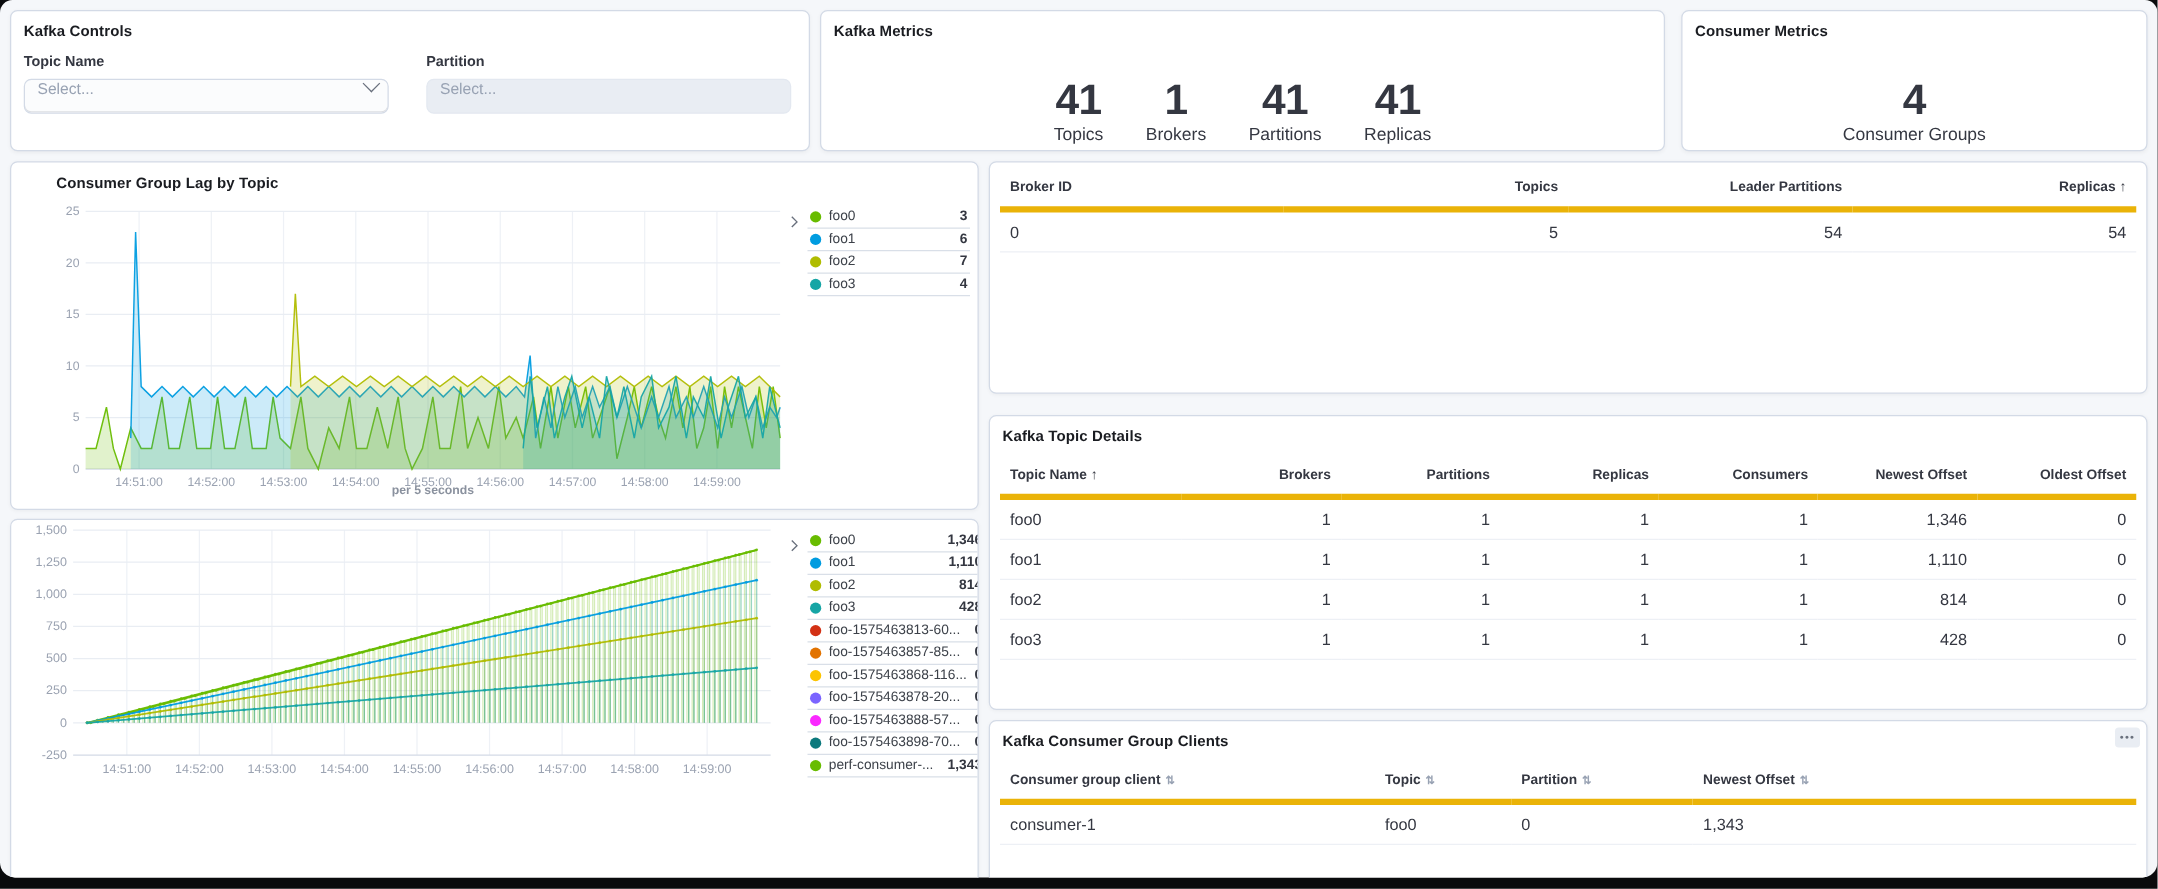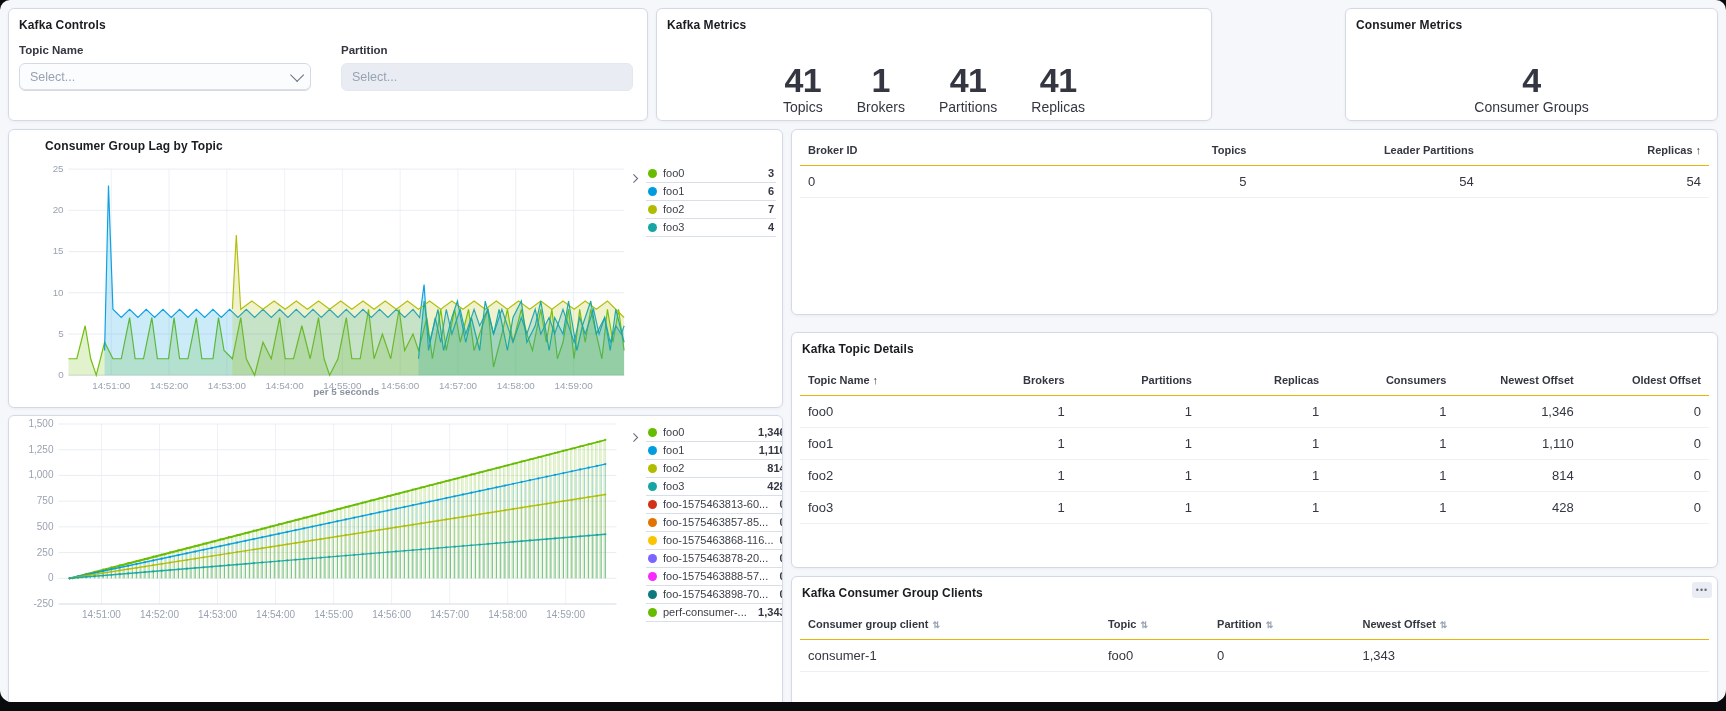--- a/index.html
+++ b/index.html
@@ -7,35 +7,35 @@
   body { background:#0a0b0d; font-family:"Liberation Sans", sans-serif; position:relative; }
   .viewport { position:absolute; left:0; top:0; width:1726px; height:702px;
               background:#f5f7fa; border-radius:10px 10px 12px 12px; overflow:hidden; }
   .panel { position:absolute; background:#fff; border:1px solid #d3dae6; border-radius:6px;
            box-shadow:0 1px 4px -1px rgba(0,0,0,.07); overflow:hidden; }
   .panel-title { font-size:12px; font-weight:700; color:#1a1c21; padding:9px 10px 4px 10px; letter-spacing:.1px; }
   
   .controls-body { display:flex; gap:30px; padding:8px 10px; }
   .control { width:292px; }
   .control-label { font-size:11.5px; font-weight:700; color:#343741; margin-bottom:7px; }
-  .combo { height:28px; border-radius:6px; display:flex; align-items:center; padding:0 10px;
+  .combo { height:28px; border-radius:6px; display:flex; align-items:flex-start; padding:0 10px;
            font-size:12.5px; color:#98a2b3; }
   .combo.enabled { background:#fbfcfd; border:1px solid #d3dae6; box-shadow:inset 0 -1px 0 rgba(105,112,125,.2); justify-content:space-between; cursor:pointer; }
   .combo.disabled { background:#e9edf3; border:1px solid #e3e8f0; }
   .chevron-down { width:10px; height:10px; border-right:1.6px solid #69707d; border-bottom:1.6px solid #69707d;
                   transform:rotate(45deg) translateY(-3px); }
   
   .metrics-row { display:flex; justify-content:center; align-items:center; gap:34px; padding-top:26px; }
   .metric { text-align:center; }
   .metric-value { font-size:34px; line-height:36px; font-weight:700; color:#343741; letter-spacing:-.5px; }
   .metric-label { font-size:14px; color:#343741; margin-top:1px; }
   
   .tbl { width:100%; border-collapse:collapse; margin-top:6px; }
   .tbl th { font-size:11px; font-weight:700; color:#343741; padding:8px 8px 9px 8px;
-            border-bottom:1px solid #eab308; white-space:nowrap; cursor:pointer;margin-left:44px; }
+            border-bottom:5px solid #eab308; white-space:nowrap; cursor:pointer;margin-left:44px; }
   .tbl td { font-size:13px; color:#343741; padding:8px 8px; border-bottom:1px solid #edf0f5; }
   .tbl-wrap { padding:0 8px; }
   .al { text-align:left; } .ar { text-align:right; }
   .sort-arrow { color:#343741; font-size:11px; margin-left:3px; }
   .sortable-icon { color:#98a2b3; font-size:9px; margin-left:4px; }
   
   .chart-body { display:flex; padding:2px 6px 0 6px; }
   .plot-area { flex:1; min-width:0; }
   .legend { width:146px; display:flex; padding-top:6px; }
   .legend-toggle { width:16px; padding-top:5px; color:#69707d; cursor:pointer; flex:0 0 16px; }
@@ -69,21 +69,21 @@
       </div>
       <div class="control">
         <div class="control-label">Partition</div>
         <div class="combo disabled">
           <span>Select...</span>
         </div>
       </div>
     </div>
   </div>
 
-  <div class="panel" style="left:656px; top:8px; width:556px; height:113px;">
+  <div class="panel" style="left:656px; top:8px; width:676px; height:113px;">
     <div class="panel-title">Kafka Metrics</div>
     <div class="metrics-row" id="kafka-metrics-row">
         <div class="metric">
           <div class="metric-value">41</div>
           <div class="metric-label">Topics</div>
         </div>
         <div class="metric">
           <div class="metric-value">1</div>
           <div class="metric-label">Brokers</div>
         </div>

